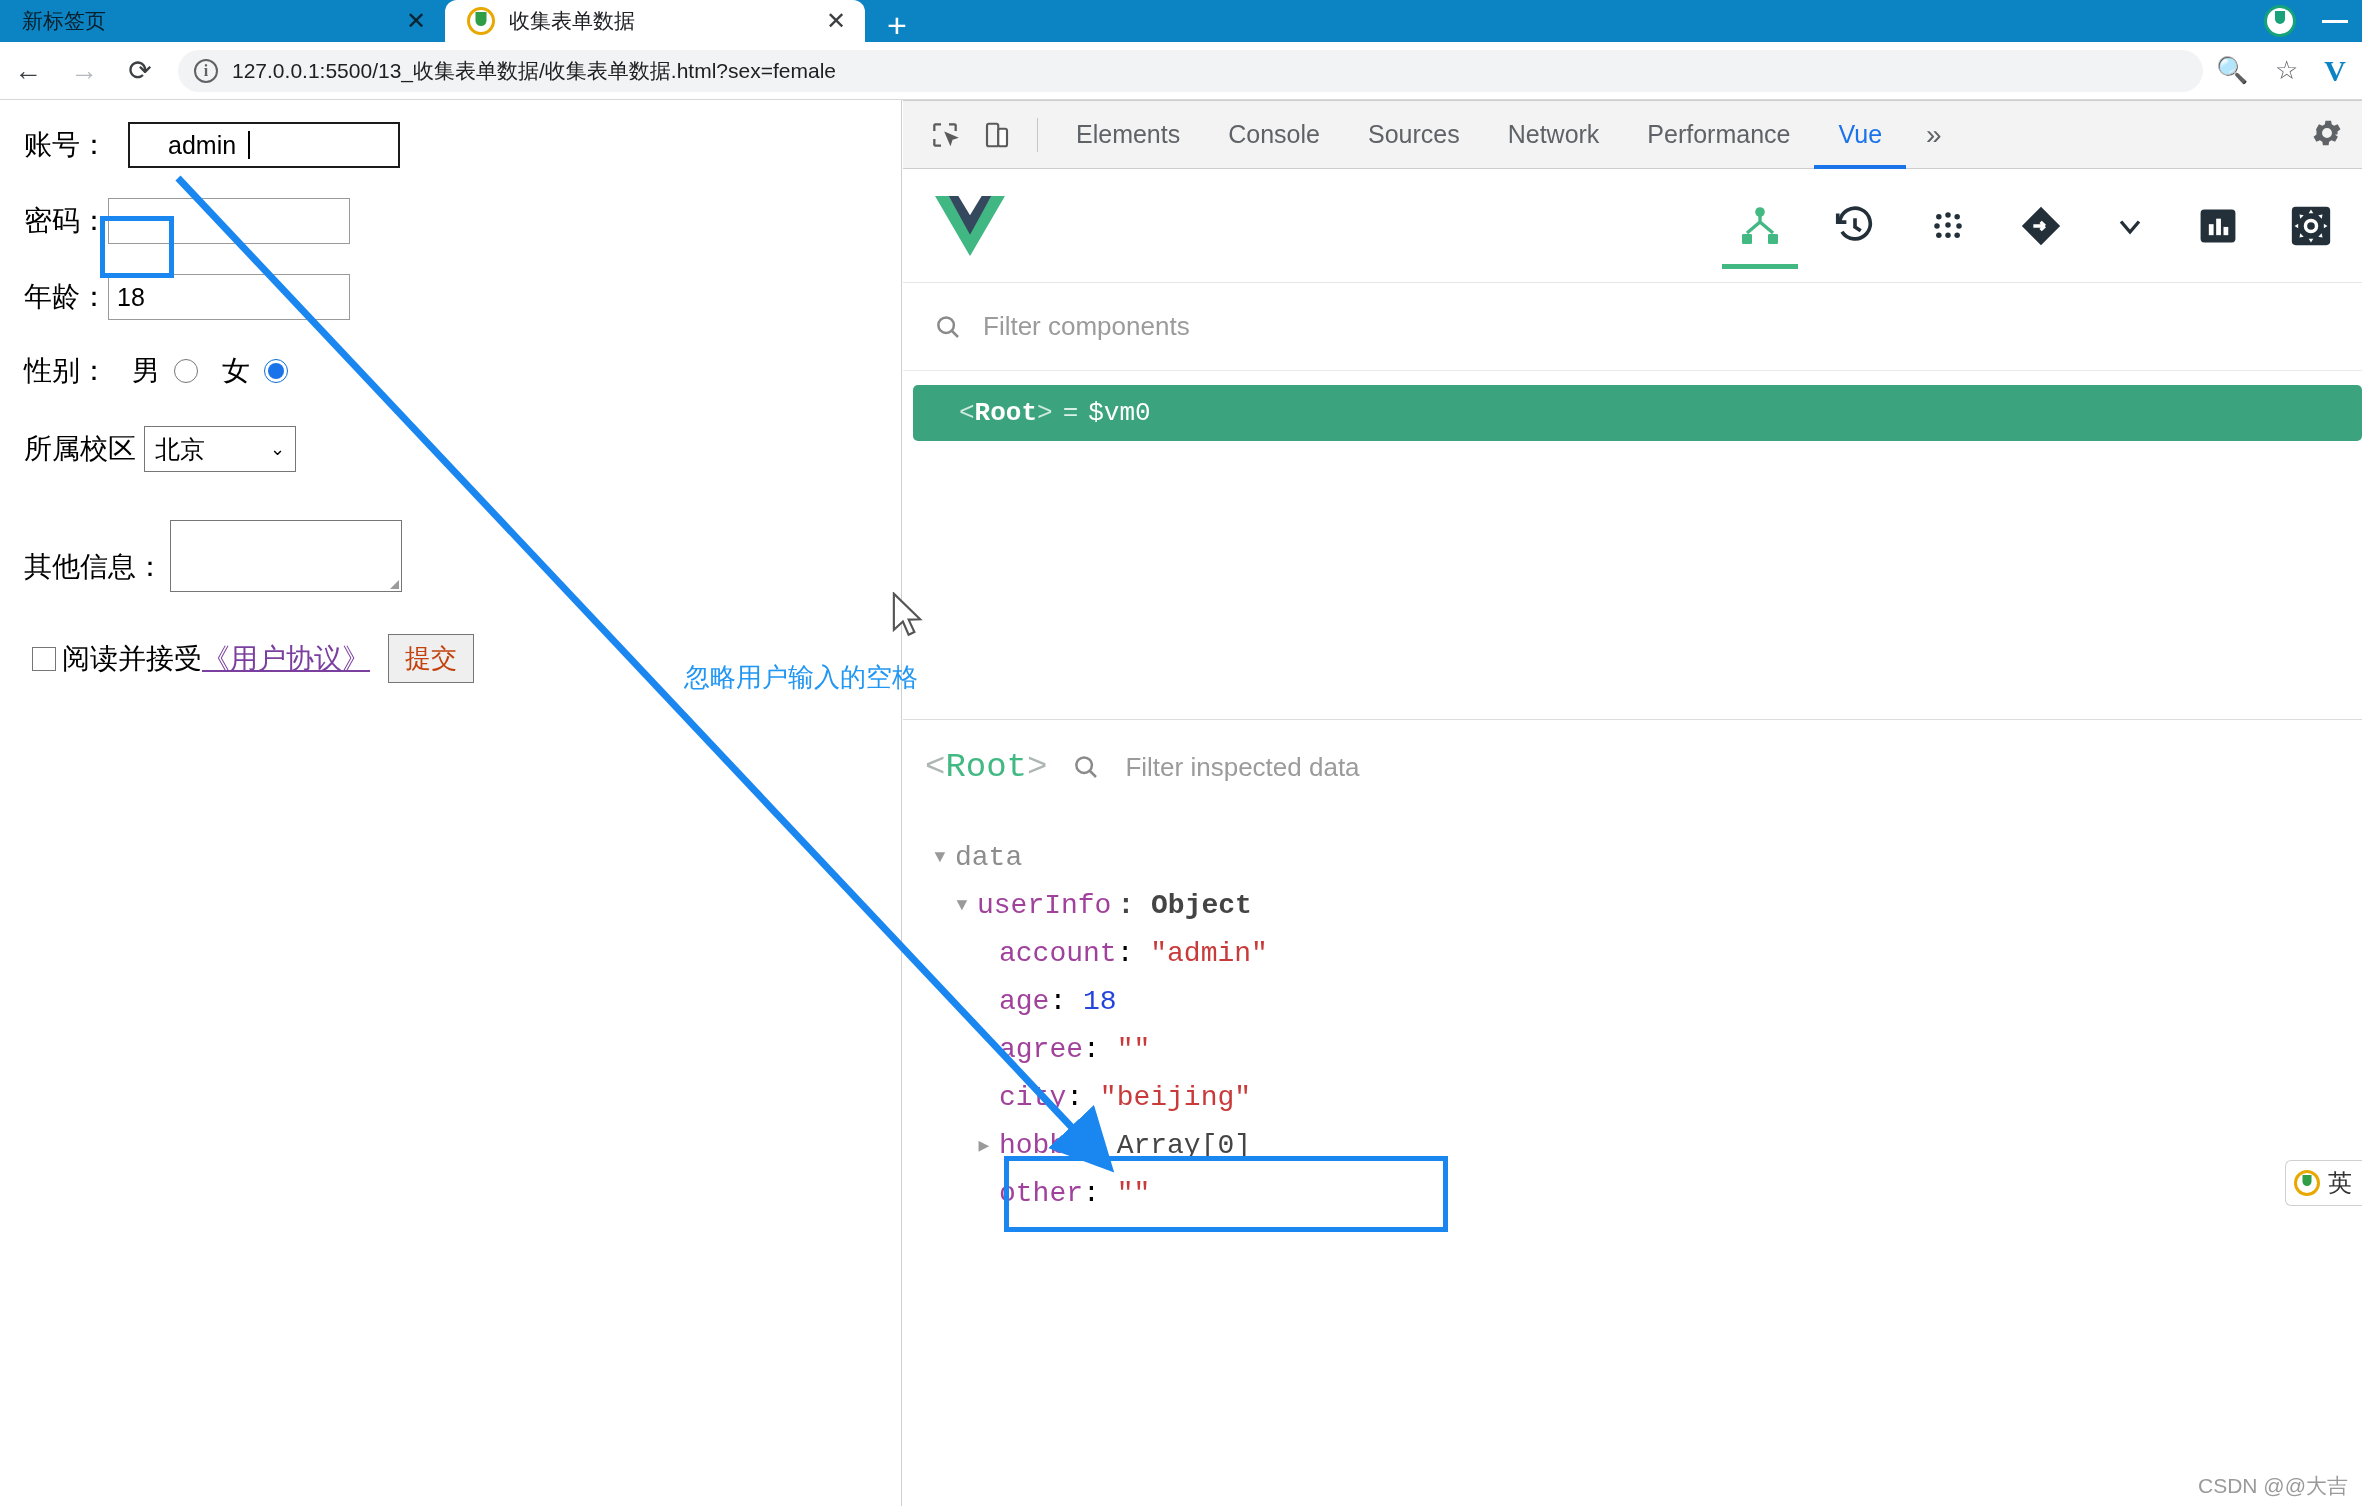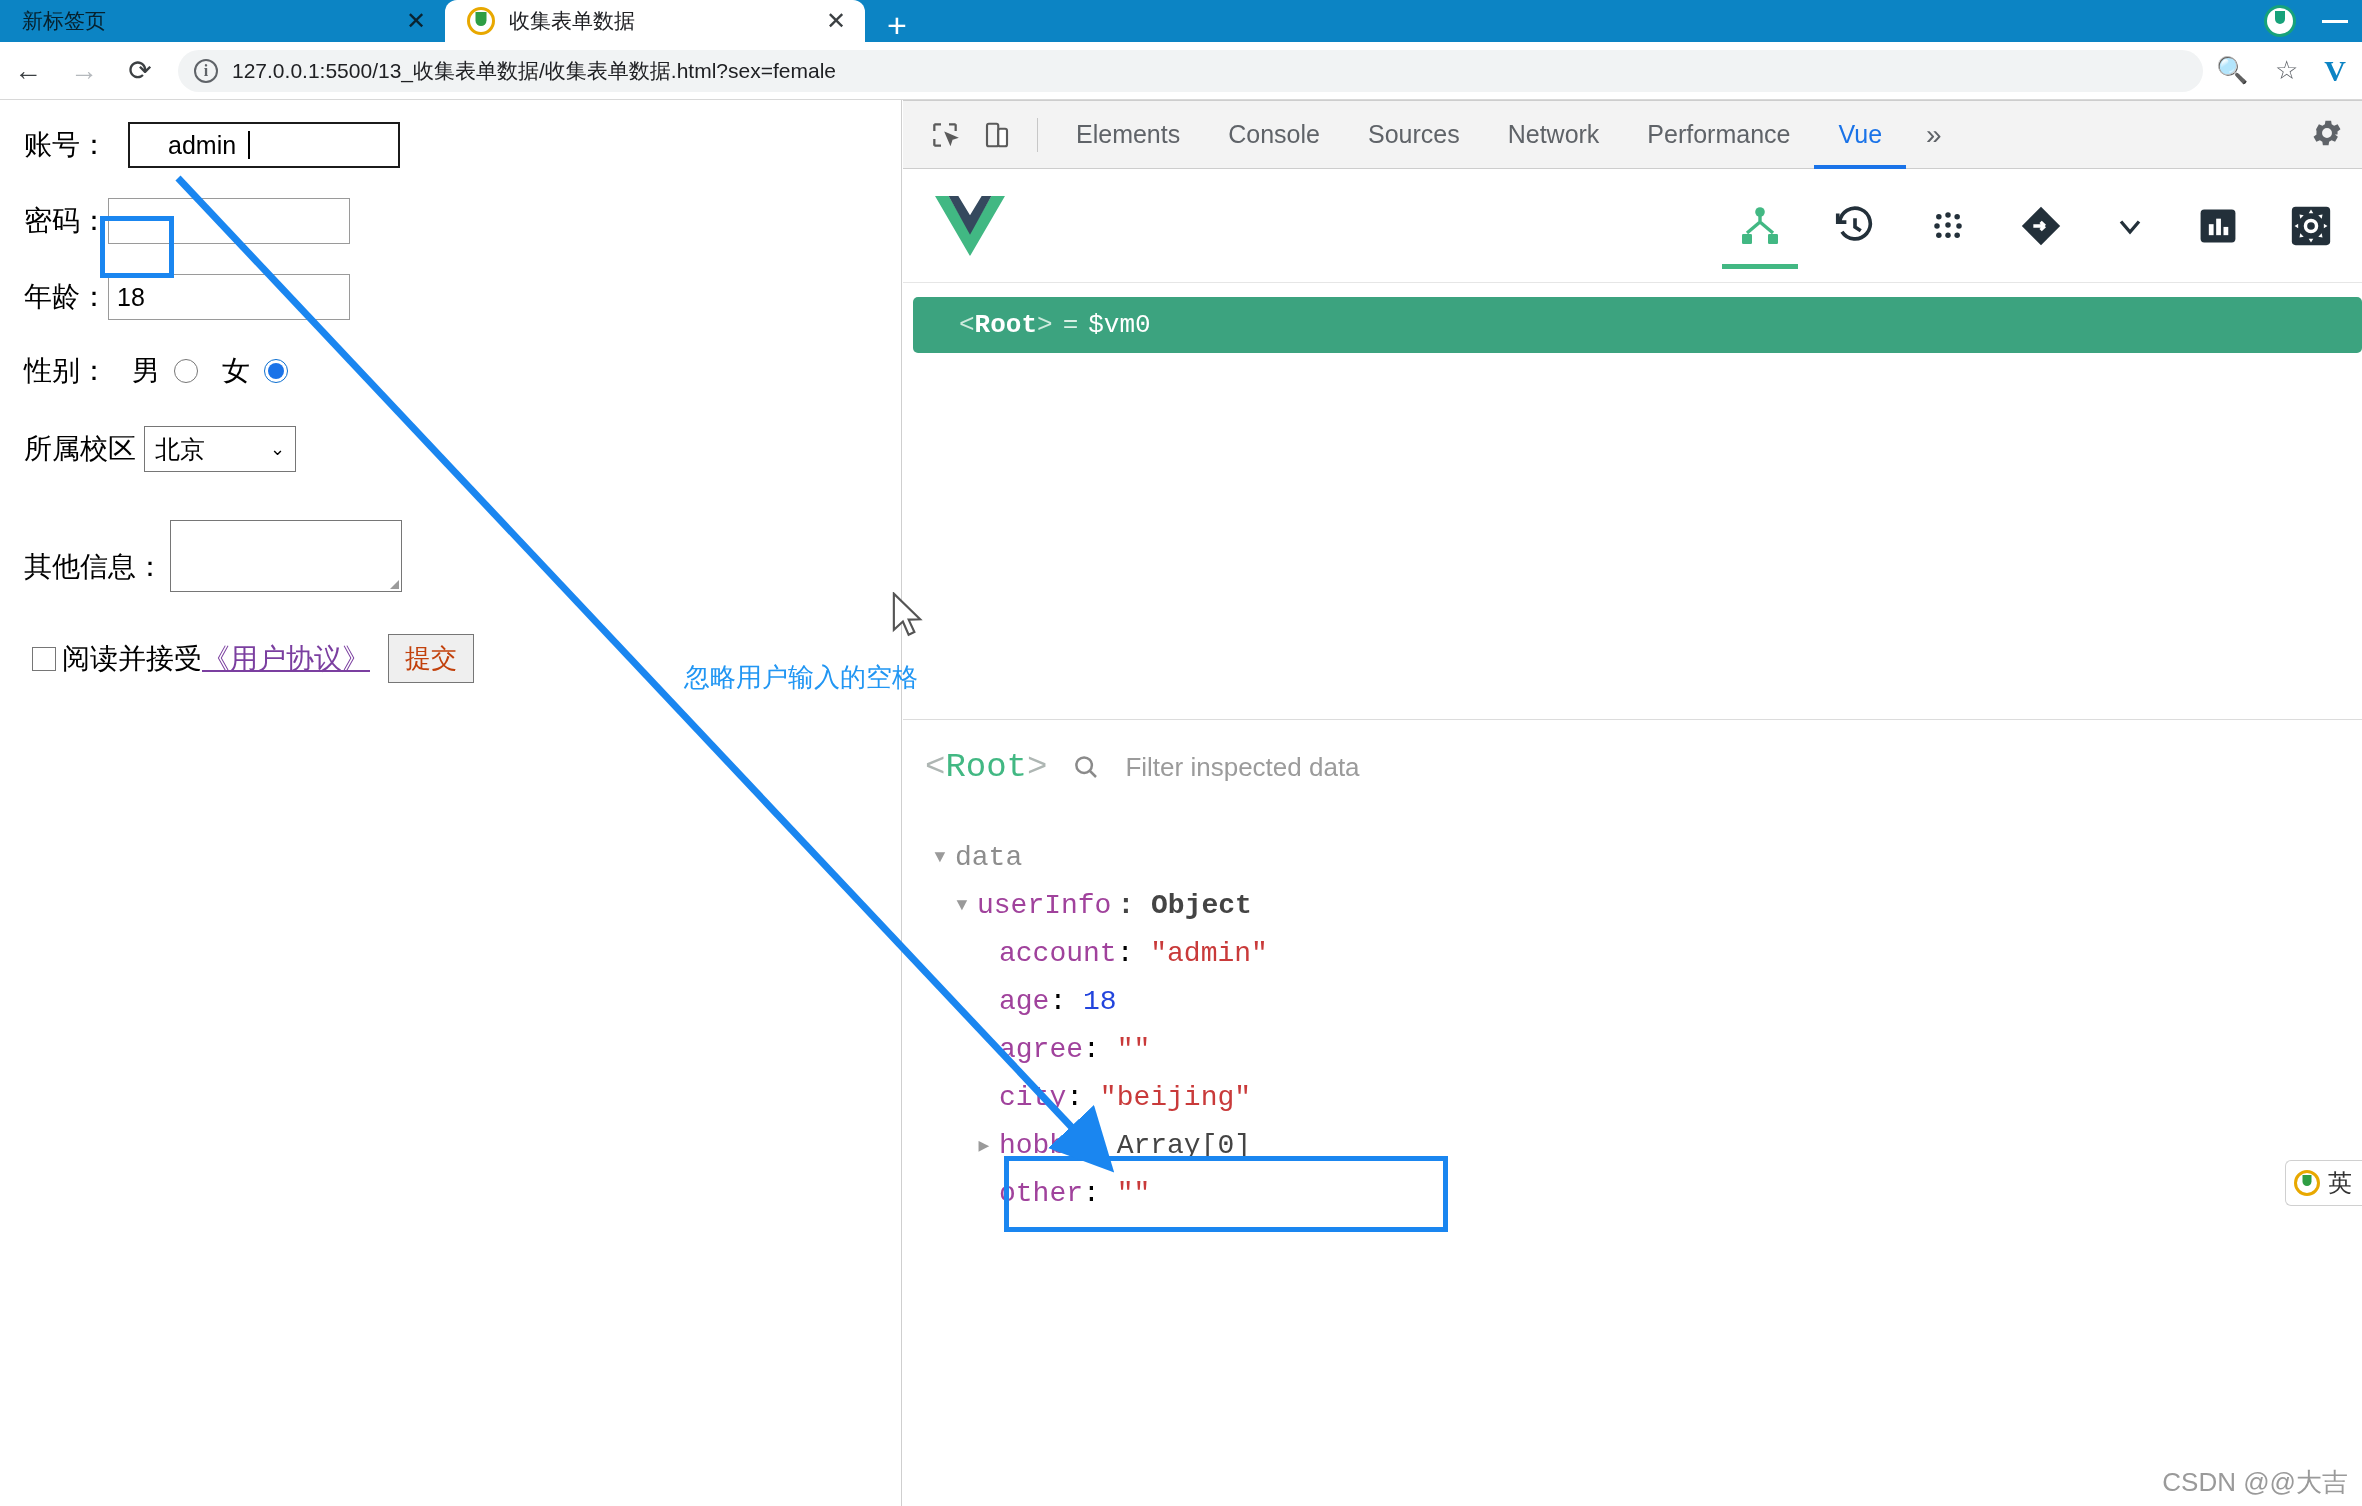--- a/index.html
+++ b/index.html
@@ -294,21 +294,21 @@
     width: 26px; height: 26px; border-radius: 50%;
     border: 3px solid #e8a800; background: #fff; position: relative;
   }
   .ime-dot::after {
     content: ""; position: absolute; left: 50%; top: 2px;
     transform: translateX(-50%); width: 9px; height: 11px;
     background: #2f9e44; border-radius: 0 0 5px 5px;
   }
   .watermark {
     position: absolute; right: 14px; bottom: 6px;
-    color: #9a9a9a; font-size: 26px;
+    color: #9a9a9a; font-size: 21px;
   }
 </style>
 </head>
 <body>
 
 <div id="browser">
 
   <div class="tabstrip">
     <div class="tab inactive">
       <span class="tab-title">新标签页</span>
@@ -485,20 +485,27 @@
         <span class="vue-act">
           <svg width="46" height="46" viewBox="0 0 24 24">
             <rect x="2" y="2" width="20" height="20" rx="2" fill="#23303a"></rect>
             <path d="M12 8.2a3.8 3.8 0 103.8 3.8A3.8 3.8 0 0012 8.2zm0 5.8a2 2 0 112-2 2 2 0 01-2 2z" fill="#fff"></path>
             <path d="M12 3.4l1.2 1.9h-2.4zM12 20.6l-1.2-1.9h2.4zM3.4 12l1.9-1.2v2.4zM20.6 12l-1.9 1.2v-2.4zM6 6l2.2.4-1.8 1.8zM18 18l-2.2-.4 1.8-1.8zM18 6l-.4 2.2-1.8-1.8zM6 18l.4-2.2 1.8 1.8z" fill="#fff"></path>
           </svg>
         </span>
       </div>
     </div>
 
+    <div class="vue-filter">
+      <svg width="30" height="30" viewBox="0 0 24 24" fill="none" stroke="#8a8a8a" stroke-width="2">
+        <circle cx="10.5" cy="10.5" r="6.2"></circle>
+          <path d="M15.2 15.2L20 20"></path>
+      </svg>
+      <span>Filter components</span>
+    </div>
 
     <div class="comp-row">
       <span class="angle">&lt;</span>
       <span class="tagname">Root</span>
       <span class="angle">&gt;</span>
       <span class="eq">=</span>
       <span class="vm">$vm0</span>
     </div>
 
     <div class="inspect-divider"></div>

